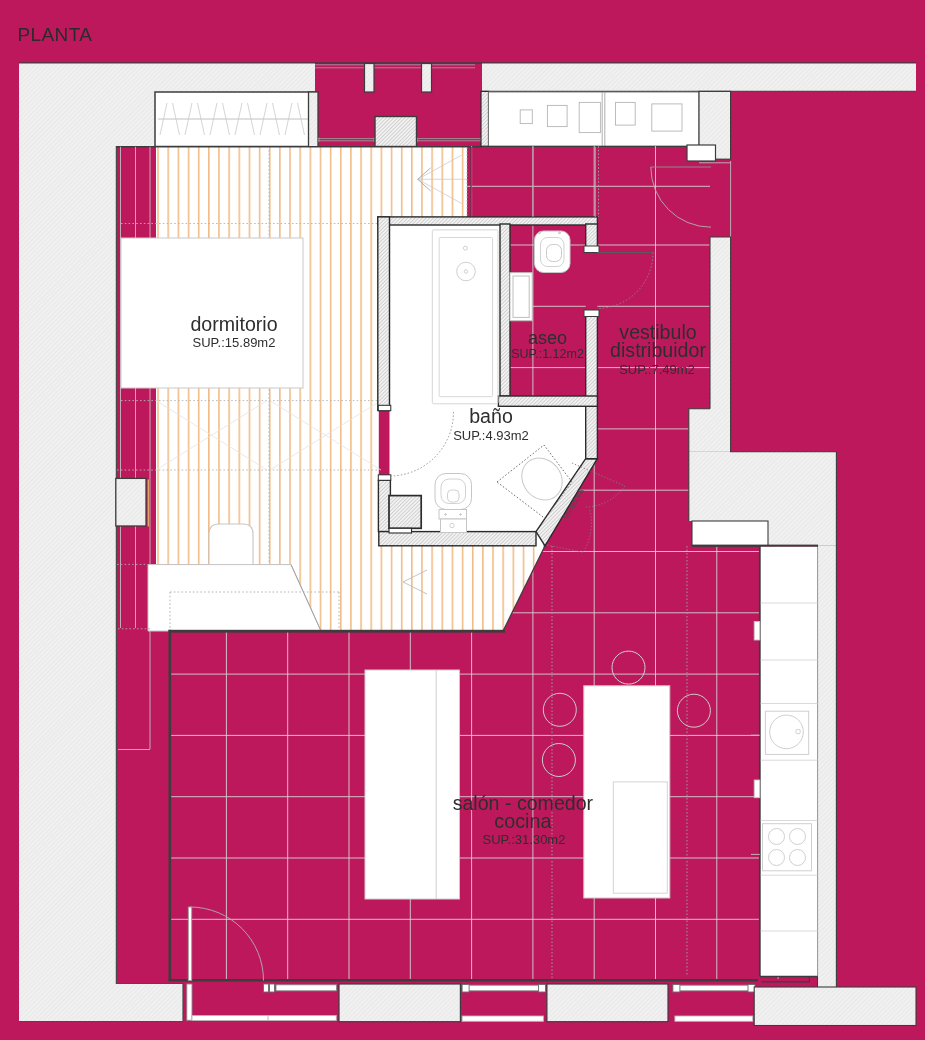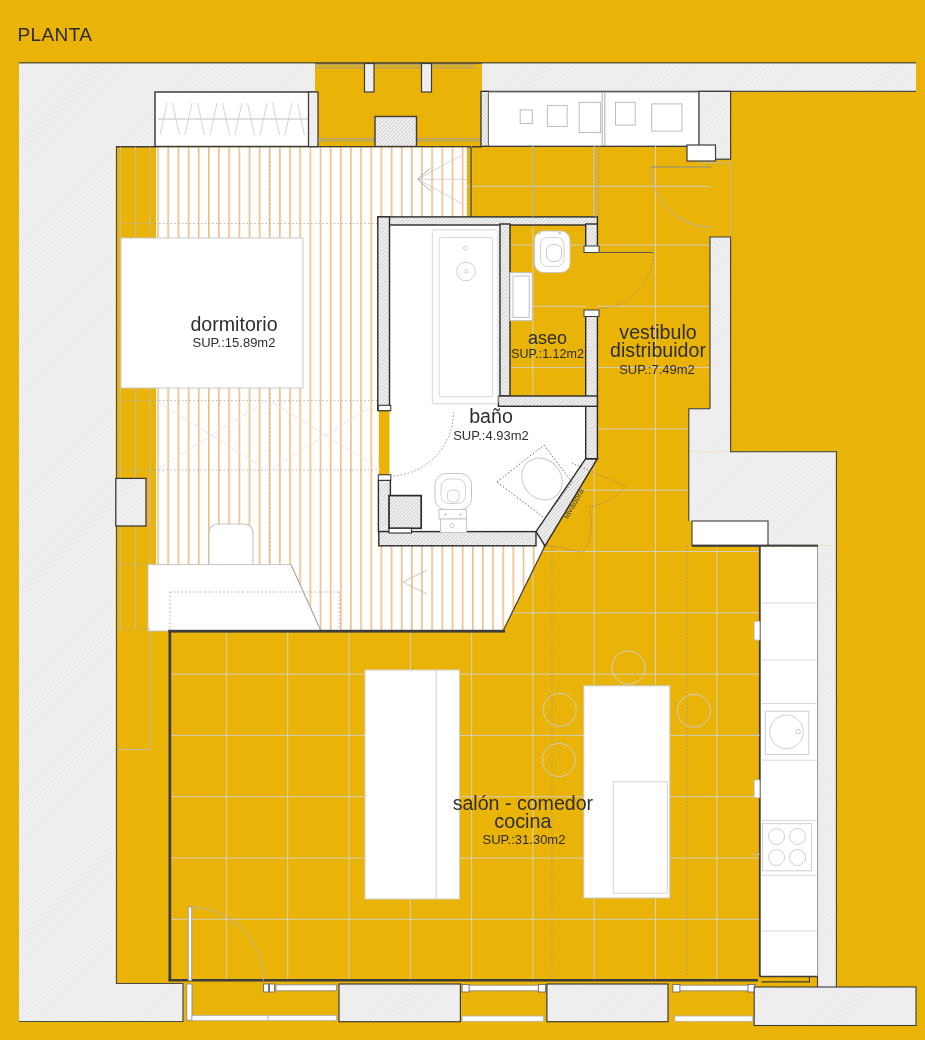--- a/index.html
+++ b/index.html
@@ -1,16 +1,16 @@
 <!DOCTYPE html>
 <html><head>
 <meta charset="utf-8">
 <style>
 html,body{margin:0;padding:0;background:#ffffff;}
-#plan{position:relative;width:925px;height:1040px;background:#eab308;font-family:"Liberation Sans", sans-serif;}
+#plan{position:relative;width:925px;height:1040px;background:#be185d;font-family:"Liberation Sans", sans-serif;}
 svg{display:block;}
 </style>
 </head>
 <body>
 <div id="plan">
 <svg width="925" height="1040" viewBox="0 0 925 1040">
 <defs>
 <pattern id="lh" width="3.2" height="3.2" patternTransform="rotate(45)" patternUnits="userSpaceOnUse">
 <rect width="3.2" height="3.2" fill="#f0f0f0"></rect>
 <line x1="0" y1="0" x2="0" y2="3.2" stroke="#e4e4e4" stroke-width="1.2"></line>

